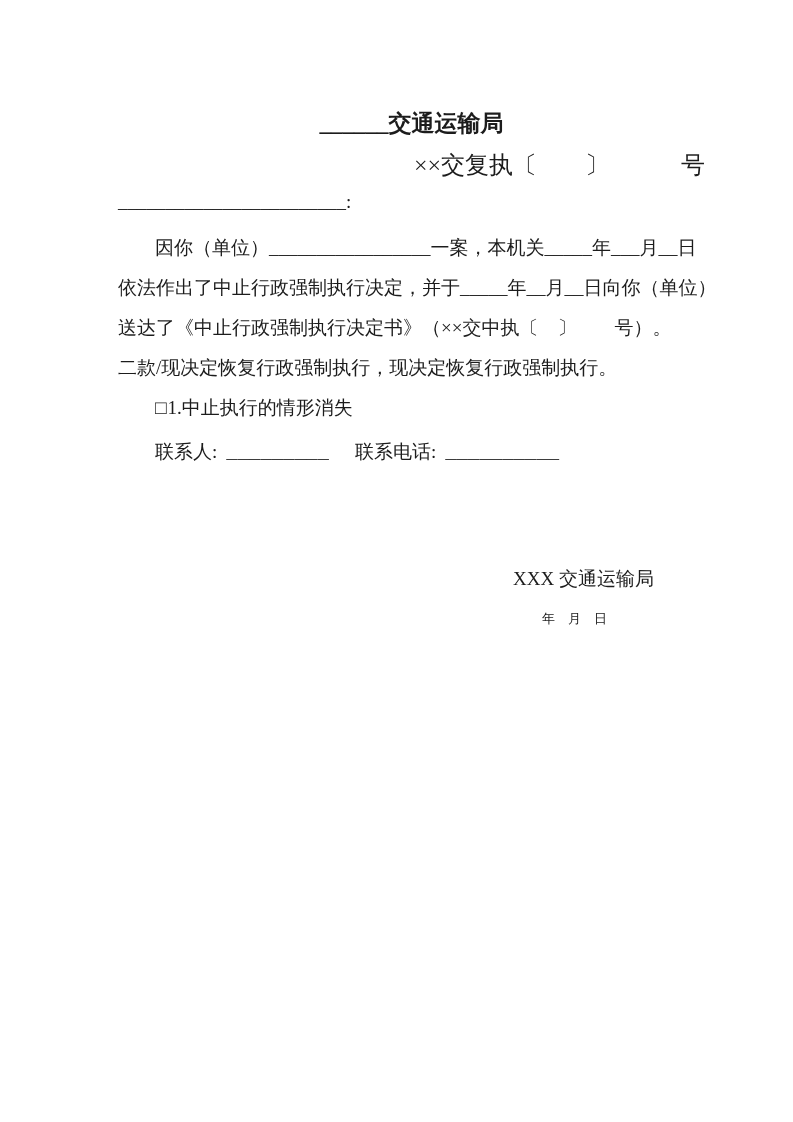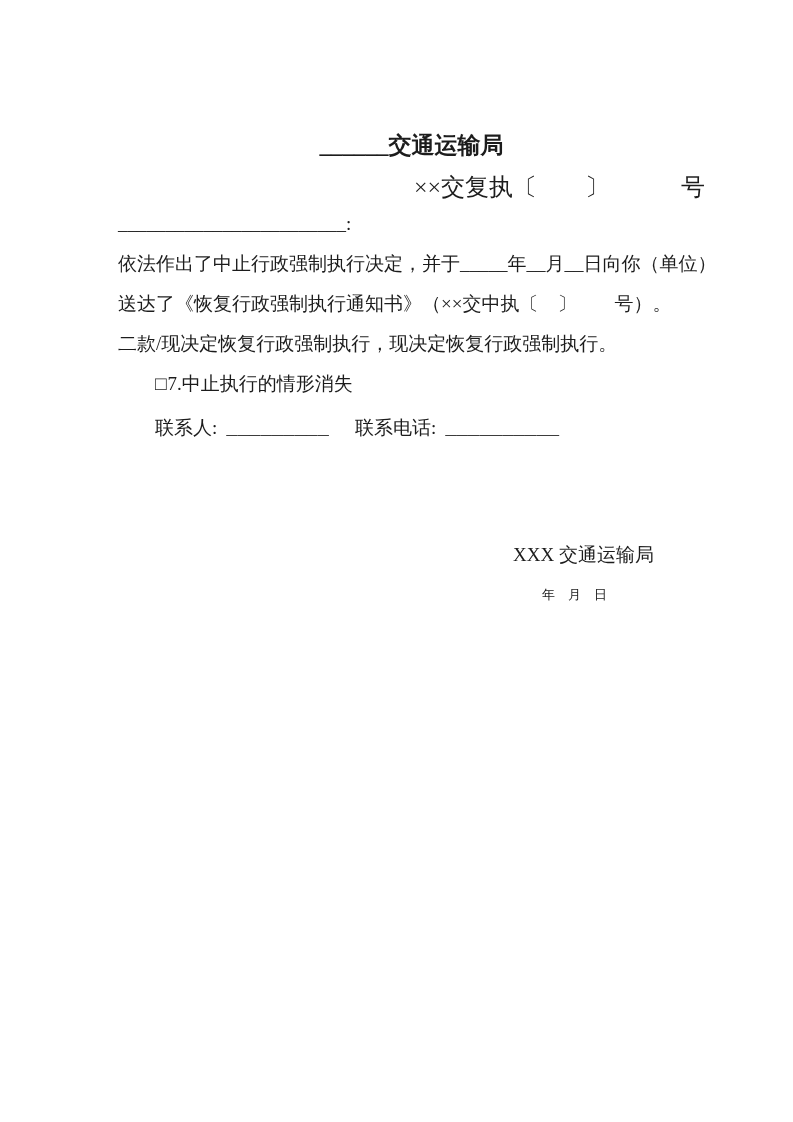--- a/index.html
+++ b/index.html
@@ -4,21 +4,20 @@
 <style>
   html, body { margin: 0; padding: 0; background: #ffffff; }
   .page {
     position: relative;
     width: 793px;
     height: 1051px;
     background: #ffffff;
     color: #1c1c1c;
     font-family: "Liberation Serif", "DejaVu Serif", serif;
     overflow: hidden;
-    margin-top: 22px;
   }
   .content {
     position: absolute;
     left: 118px;
     top: 0;
     width: 587px;
   }
   .org-title {
     margin-top: 108px;
     font-size: 23px;
@@ -78,26 +77,27 @@
 <div class="page">
   <div class="content">
 
     <div class="org-title"><span>______</span><span>交通运输局</span></div>
 
 
     <div class="doc-number">××交复执〔　　〕　　　号</div>
 
     <div class="addressee">________________________:</div>
 
+    <div class="body-line indent first">因你（单位）_________________一案，本机关_____年___月__日</div>
     <div class="body-line">依法作出了中止行政强制执行决定，并于_____年__月__日向你（单位）</div>
-    <div class="body-line">送达了《恢复行政强制执行通知书》（××交中执〔　〕　　号）。</div>
+    <div class="body-line">送达了《中止行政强制执行决定书》（××交中执〔　〕　　号）。</div>
 
     <div class="body-line">二款/现决定恢复行政强制执行，现决定恢复行政强制执行。</div>
 
-    <div class="body-line indent checkbox-line"><span class="box">□</span><span>7.中止执行的情形消失</span></div>
+    <div class="body-line indent checkbox-line"><span class="box">□</span><span>1.中止执行的情形消失</span></div>
 
 
     <div class="body-line indent contact"><span>联系人:</span><span class="blank">_________</span><span class="gap"></span><span>联系电话:</span><span class="blank">__________</span></div>
 
     <div class="sig-org">XXX 交通运输局</div>
     <div class="sig-date">年　月　日</div>
 
   </div>
 </div>
 

